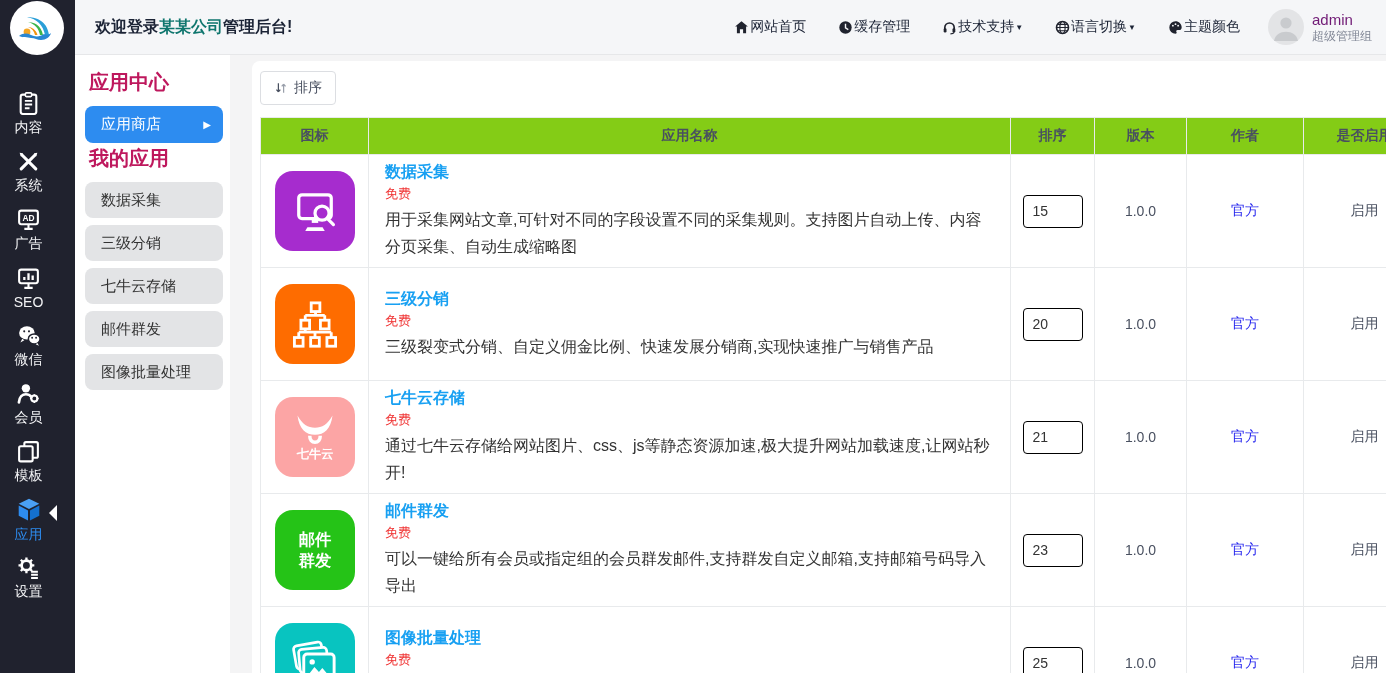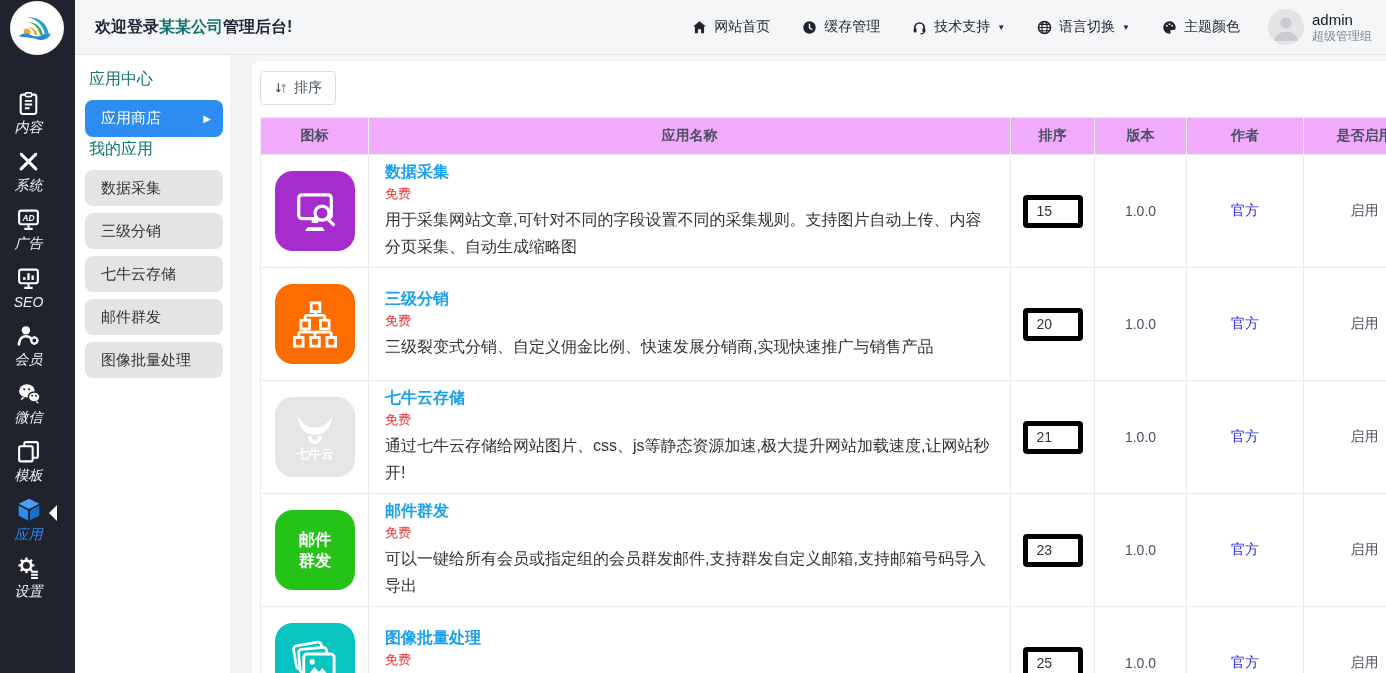--- a/index.html
+++ b/index.html
@@ -3,64 +3,64 @@
 <meta charset="utf-8">
 <style>
   * { margin:0; padding:0; box-sizing:border-box; }
   html,body { width:1386px; height:673px; overflow:hidden; background:#f4f4f5;
               font-family:"Liberation Sans", sans-serif; }
 
   
   .psidebar { position:absolute; left:0; top:0; width:75px; height:673px; background:#20222e; z-index:30; }
   .logo { position:absolute; left:10px; top:1px; width:54px; height:54px; border-radius:50%;
           background:#fff; display:flex; align-items:center; justify-content:center; }
-  .side-nav { position:absolute; top:85px; left:0; width:57px;font-style:italic; }
+  .side-nav { position:absolute; top:85px; left:0; width:57px; }
   .side-item { height:58px; display:flex; flex-direction:column; align-items:center; justify-content:center;
                gap:3px; color:#f2f3f5; position:relative; cursor:pointer; }
   .side-item .side-label { font-size:14px; }
   .side-item.active { color:#2d8cf0; }
   .side-item .active-arrow { position:absolute; right:0; top:14px; width:0; height:0;
                border-top:8px solid transparent; border-bottom:8px solid transparent; border-right:8px solid #fff; }
 
   
   .header { position:absolute; left:75px; top:0; right:0; height:55px; background:#f5f6f8;
             border-bottom:1px solid #e6e7e9; display:flex; align-items:center; padding:0 14px 0 20px; z-index:20; }
   .welcome { font-size:16px; font-weight:bold; color:#1b2335; flex:1; }
   .welcome .red { color:#0f766e; }
-  .nav-item { display:flex; align-items:center; gap:7px; margin-left:32px; font-size:14px; color:#1b2335; cursor:pointer; white-space:nowrap; }
+  .nav-item { display:flex; align-items:center; gap:1px; margin-left:32px; font-size:14px; color:#1b2335; cursor:pointer; white-space:nowrap; }
   .nav-item .caret { font-size:8px; color:#1b2335; }
   .userbox { display:flex; align-items:center; gap:8px; margin-left:28px; cursor:pointer; }
-  .userbox .uname { font-size:15px; color:#0f172a; line-height:19px; }
+  .userbox .uname { font-size:15px; color:#701a75; line-height:19px; }
   .userbox .urole { font-size:12px; color:#808695; line-height:15px; }
 
   
   .ssidebar { position:absolute; left:75px; top:55px; width:155px; bottom:0; background:#fff; padding:12px 0 0 10px; z-index:10; }
-  .sec-title { font-size:16px; font-weight:normal; color:#0f766e; margin:2px 0 10px 4px; }
+  .sec-title { font-size:20px; font-weight:bold; color:#be185d; margin:2px 0 10px 4px; }
   .store-btn { width:138px; height:37px; background:#2d8cf0; color:#fff; border:none; border-radius:8px;
                font-size:15px; display:flex; align-items:center; justify-content:space-between;
                padding:0 12px 0 16px; cursor:pointer; margin-bottom:0; font-family:inherit; }
   .store-btn .tri { font-size:10px; }
   .myapp-btn { width:138px; height:36px; background:#e3e4e6; border:none; border-radius:8px; font-size:15px;
                color:#333; text-align:left; padding:0 0 0 16px; margin-bottom:7px; display:block; cursor:pointer; font-family:inherit; }
 
   
   .main { position:absolute; left:230px; top:55px; right:0; bottom:0; background:#f4f4f5; }
   .card { margin:6px 0 0 22px; background:#fff; border-radius:8px 0 0 0; padding:10px 0 0 8px; height:612px; overflow:hidden; }
   .sort-btn { display:inline-flex; align-items:center; gap:6px; padding:0 13px; height:34px; background:#fff;
               border:1px solid #dcdee2; border-radius:4px; font-size:14px; color:#495060; cursor:pointer;
               margin:0 0 12px 0; font-family:inherit; }
   table { border-collapse:collapse; table-layout:fixed; width:1165px; background:#fff; }
   col.c0{width:108px} col.c1{width:642px} col.c2{width:84px} col.c3{width:92px} col.c4{width:117px} col.c5{width:122px}
-  th { background:#f0abfc; border:1px solid #e8eaec; height:37px; font-size:14px; color:#495060; font-weight:bold; }
+  th { background:#84cc16; border:1px solid #e8eaec; height:37px; font-size:14px; color:#495060; font-weight:bold; }
   td { border:1px solid #e8eaec; height:113px; text-align:center; font-size:14px; color:#495060; vertical-align:middle; }
   td.name-cell { text-align:left; padding:6px 16px; }
   .app-title { font-size:16px; font-weight:bold; color:#18a0f2; text-decoration:none; display:inline-block; margin-bottom:2px; }
   .app-price { color:#f03333; font-size:13px; margin-bottom:3px; }
   .app-desc  { color:#333; font-size:16px; line-height:27px; }
-  .sort-input { width:60px; height:33px; border:5px solid #000000; border-radius:4px; padding:0 0 0 9px;
+  .sort-input { width:60px; height:33px; border:1px solid #000000; border-radius:4px; padding:0 0 0 9px;
                 font-size:14px; color:#333; font-family:inherit; }
   .author-link { color:#2727ee; text-decoration:none; }
   .app-icon { width:80px; height:80px; border-radius:18px; margin:0 auto; display:flex; align-items:center; justify-content:center; }
 </style>
 </head>
 <body>
 
 <aside class="psidebar">
   <div class="logo">
     <svg width="44" height="44" viewBox="0 0 44 44">
@@ -100,40 +100,40 @@
       </div>
       <div class="side-item">
         <svg width="25" height="25" viewBox="0 0 24 24">
           <rect x="3" y="3.5" width="18" height="13" rx="2" fill="none" stroke="#fff" stroke-width="2"></rect>
           <path d="M8 13.5v-3M12 13.5V7M16 13.5v-4.5" stroke="#fff" stroke-width="2.2"></path>
           <path d="M12 16.5v3.5M8 21h8" stroke="#fff" stroke-width="2"></path>
         </svg>
         <span class="side-label">SEO</span>
       </div>
       <div class="side-item">
-        <svg width="25" height="25" viewBox="0 0 24 24">
-          <circle cx="9.5" cy="7" r="4" fill="#fff"></circle>
-          <path d="M2.8 20.5c.4-5.3 3.4-7.8 6.7-7.8 2.1 0 4 .9 5.3 2.5" fill="none" stroke="#fff" stroke-width="2.6" stroke-linecap="round"></path>
-          <circle cx="17.6" cy="16.8" r="2.9" fill="none" stroke="#fff" stroke-width="2"></circle>
-          <path d="M17.6 12.6v2M17.6 19v2M13.4 16.8h2M19.8 16.8h2" stroke="#fff" stroke-width="1.6"></path>
-        </svg>
-        <span class="side-label">会员</span>
-      </div>
-      <div class="side-item">
         <svg width="26" height="25" viewBox="0 0 24 24">
           <ellipse cx="10" cy="9.5" rx="7.5" ry="6.3" fill="#fff"></ellipse>
           <path d="M5.5 15l-1.8 3.6 3.8-2z" fill="#fff"></path>
           <circle cx="7.4" cy="8" r="1" fill="#20222e"></circle>
           <circle cx="12" cy="8" r="1" fill="#20222e"></circle>
           <ellipse cx="17" cy="15.3" rx="5.6" ry="4.8" fill="#fff" stroke="#20222e" stroke-width="1.4"></ellipse>
           <path d="M20 19.2l1.6 2.6-3.2-1.4z" fill="#fff"></path>
           <circle cx="15" cy="14.2" r=".9" fill="#20222e"></circle>
           <circle cx="18.8" cy="14.2" r=".9" fill="#20222e"></circle>
         </svg>
         <span class="side-label">微信</span>
+      </div>
+      <div class="side-item">
+        <svg width="25" height="25" viewBox="0 0 24 24">
+          <circle cx="9.5" cy="7" r="4" fill="#fff"></circle>
+          <path d="M2.8 20.5c.4-5.3 3.4-7.8 6.7-7.8 2.1 0 4 .9 5.3 2.5" fill="none" stroke="#fff" stroke-width="2.6" stroke-linecap="round"></path>
+          <circle cx="17.6" cy="16.8" r="2.9" fill="none" stroke="#fff" stroke-width="2"></circle>
+          <path d="M17.6 12.6v2M17.6 19v2M13.4 16.8h2M19.8 16.8h2" stroke="#fff" stroke-width="1.6"></path>
+        </svg>
+        <span class="side-label">会员</span>
       </div>
       <div class="side-item">
         <svg width="25" height="25" viewBox="0 0 24 24">
           <rect x="8" y="3" width="13" height="15" rx="1.5" fill="none" stroke="#fff" stroke-width="2"></rect>
           <rect x="3" y="7" width="13" height="14.5" rx="1.5" fill="#20222e" stroke="#fff" stroke-width="2"></rect>
         </svg>
         <span class="side-label">模板</span>
       </div>
       <div class="side-item active">
         <svg width="26" height="26" viewBox="0 0 24 24">
@@ -296,21 +296,21 @@
               </div>
             </td>
             <td class="name-cell"><a href="#" class="app-title">三级分销</a><div class="app-price">免费</div><div class="app-desc">三级裂变式分销、自定义佣金比例、快速发展分销商,实现快速推广与销售产品</div></td>
             <td><input class="sort-input" type="text" value="20" style=""></td>
             <td>1.0.0</td>
             <td><a href="#" class="author-link">官方</a></td>
             <td>启用</td>
           </tr>
           <tr>
             <td>
-              <div class="app-icon" style="background:#e5e5e5">
+              <div class="app-icon" style="background:#fca5a5">
                 <svg width="56" height="56" viewBox="0 0 48 48">
                   <path d="M24 22C16 22 10.5 17 9 5.5 13 13 18 16 24 16s11-3 15-10.5C37.5 17 32 22 24 22z" fill="#fff"></path>
                   <path d="M19.5 23c0 3.5 1.8 5.5 4.5 5.5s4.5-2 4.5-5.5" fill="none" stroke="#fff" stroke-width="3"></path>
                   <text x="24" y="42" font-size="10.5" font-weight="bold" fill="#fff" text-anchor="middle" font-family="Liberation Sans,sans-serif">七牛云</text>
                 </svg>
               </div>
             </td>
             <td class="name-cell"><a href="#" class="app-title">七牛云存储</a><div class="app-price">免费</div><div class="app-desc">通过七牛云存储给网站图片、css、js等静态资源加速,极大提升网站加载速度,让网站秒开!</div></td>
             <td><input class="sort-input" type="text" value="21" style=""></td>
             <td>1.0.0</td>

